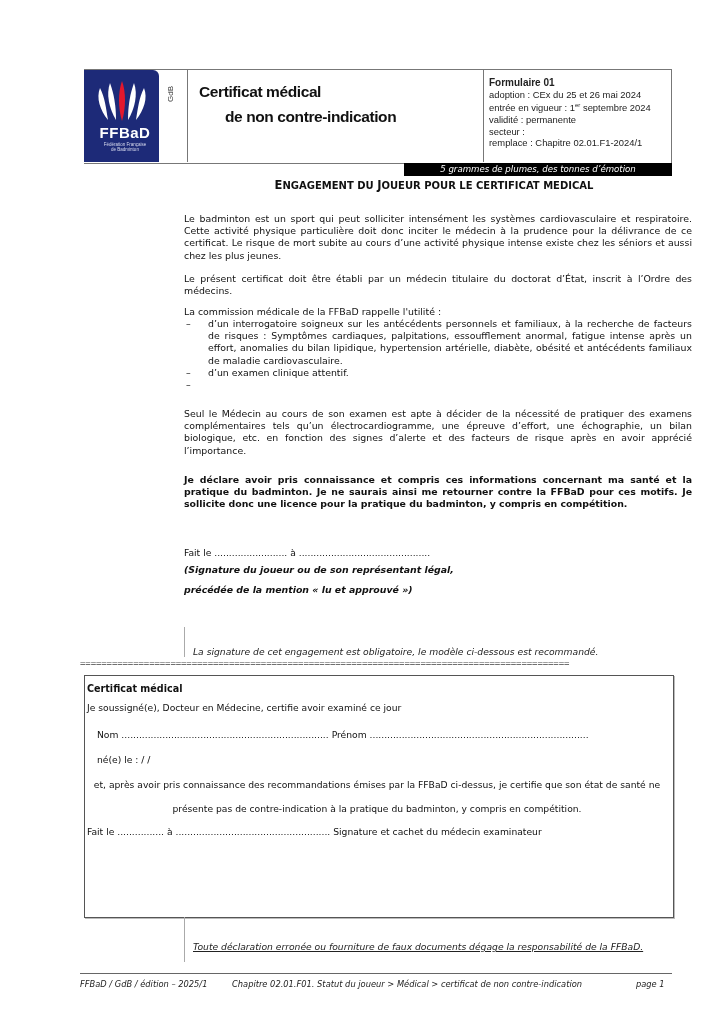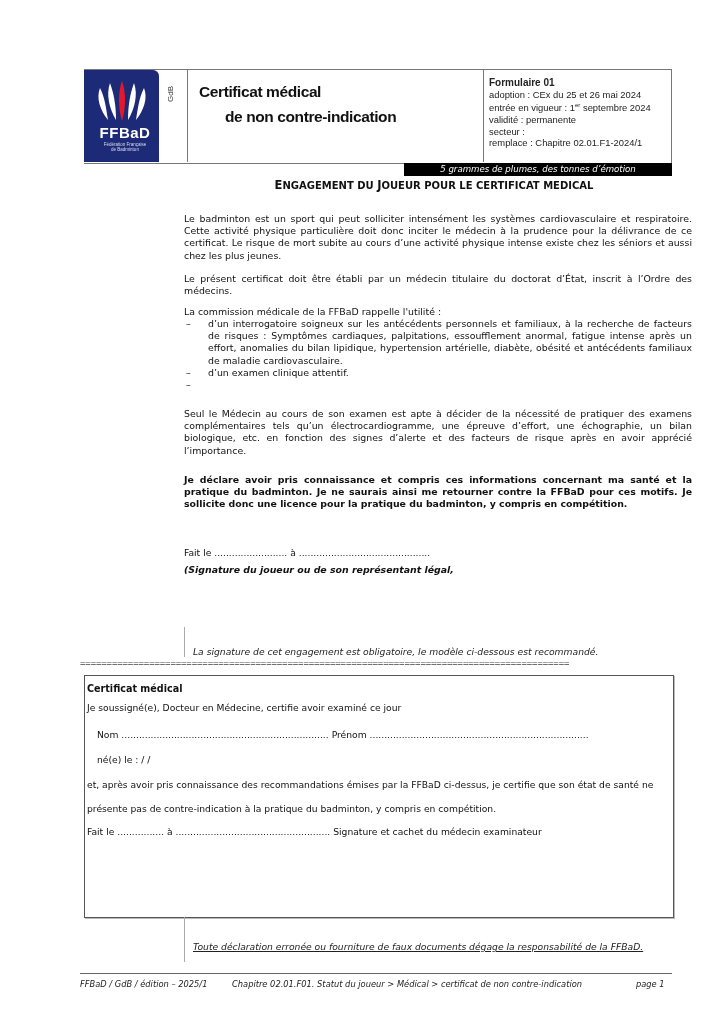--- a/index.html
+++ b/index.html
@@ -38,21 +38,21 @@
   .p5 { top: 474px; font-weight: 700; }
   .fait1 { left: 184px; top: 547px; font-size: 9.2px; }
   .sig1 { left: 184px; top: 560px; font-size: 9.4px; line-height: 20px; font-weight: 700; font-style: italic; }
   .vbar1 { left: 184px; top: 627px; width: 1px; height: 30px; background: #aaa; }
   .note1 { left: 193px; top: 646px; font-size: 9.2px; font-style: italic; color: #222; }
   .eqline { left: 80px; top: 658px; width: 585px; font-family: "DejaVu Sans Mono", monospace; font-size: 9px; color: #444; overflow: hidden; white-space: nowrap; letter-spacing: -0.1px; }
 
   
   .cert { left: 84px; top: 675px; width: 588px; height: 241px; border: 1px solid #555; box-shadow: 1px 1px 0 #bbb; }
   .cert-title { left: 87px; top: 683px; font-size: 9.6px; font-weight: 700; }
-  .cert-line { left: 87px; font-size: 9.2px; }
+  .cert-line { left: 87px; font-size: 9.2px; text-align: center; }
   .c1 { top: 702px; }
   .c2 { top: 729px; left: 97px; }
   .c3 { top: 754px; left: 97px; }
   .c4 { top: 773px; line-height: 24px; }
   .c5 { top: 826px; }
   .vbar2 { left: 184px; top: 917px; width: 1px; height: 45px; background: #aaa; }
   .note2 { left: 193px; top: 940px; width: 480px; font-size: 9.2px; font-style: italic; line-height: 14px; color: #222; text-decoration: underline; }
 
   
   .foot-line { left: 80px; top: 973px; width: 592px; height: 1px; background: #666; }
@@ -102,20 +102,21 @@
 <div class="abs list">
   <div class="li"><span class="dash">–</span><span>d’un interrogatoire soigneux sur les antécédents personnels et familiaux, à la recherche de facteurs de risques : Symptômes cardiaques, palpitations, essoufflement anormal, fatigue intense après un effort, anomalies du bilan lipidique, hypertension artérielle, diabète, obésité et antécédents familiaux de maladie cardiovasculaire.</span></div>
   <div class="li"><span class="dash">–</span><span>d’un examen clinique attentif.</span></div>
   <div class="li"><span class="dash">–</span></div>
 </div>
 <div class="abs body p4">Seul le Médecin au cours de son examen est apte à décider de la nécessité de pratiquer des examens complémentaires tels qu’un électrocardiogramme, une épreuve d’effort, une échographie, un bilan biologique, etc. en fonction des signes d’alerte et des facteurs de risque après en avoir apprécié l’importance.</div>
 <div class="abs body p5">Je déclare avoir pris connaissance et compris ces informations concernant ma santé et la pratique du badminton. Je ne saurais ainsi me retourner contre la FFBaD pour ces motifs. Je sollicite donc une licence pour la pratique du badminton, y compris en compétition.</div>
 <div class="abs fait1">Fait le ......................... à .............................................</div>
 <div class="abs sig1">
   <div>(Signature du joueur ou de son représentant légal,</div>
+  <div>précédée de la mention « lu et approuvé »)</div>
 </div>
 <div class="abs vbar1"></div>
 <div class="abs note1">La signature de cet engagement est obligatoire, le modèle ci-dessous est recommandé.</div>
 <div class="abs eqline">============================================================================================</div>
 
 <div class="abs cert"></div>
 <div class="abs cert-title">Certificat médical</div>
 <div class="abs cert-line c1">Je soussigné(e), Docteur en Médecine, certifie avoir examiné ce jour</div>
 <div class="abs cert-line c2">Nom ....................................................................... Prénom ...........................................................................</div>
 <div class="abs cert-line c3">né(e) le :    /    /</div>

